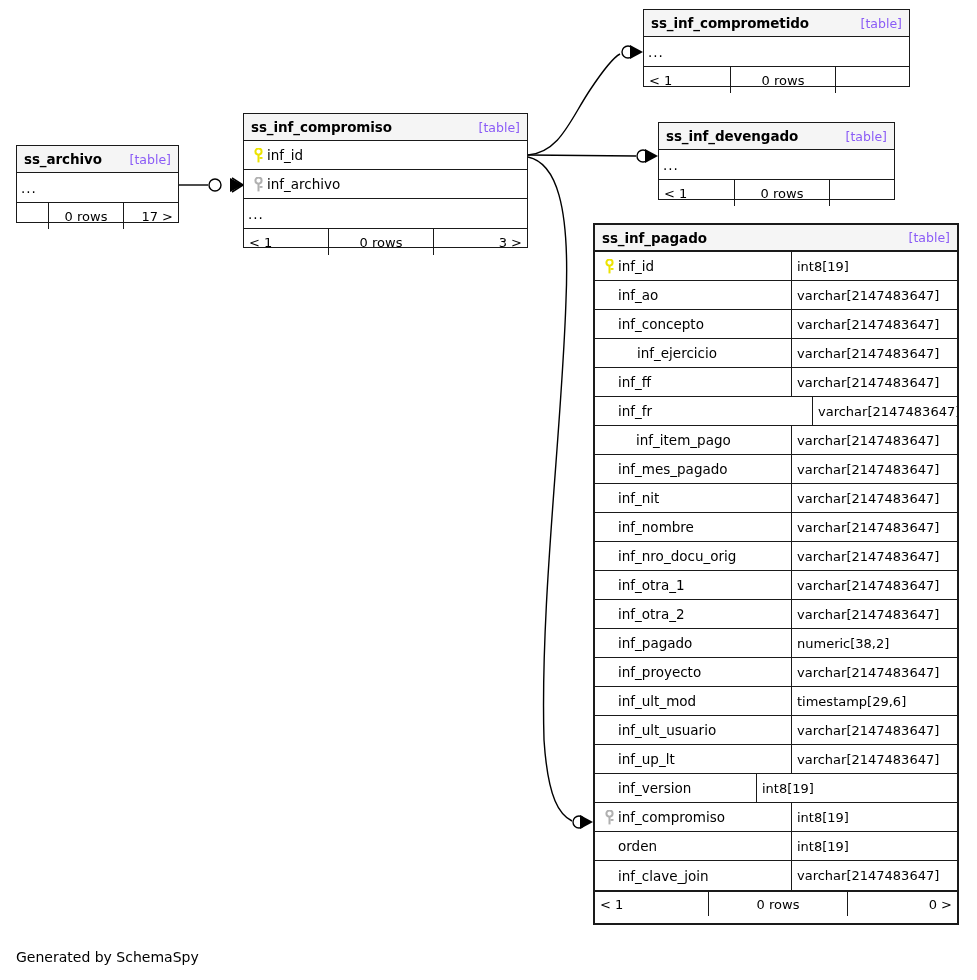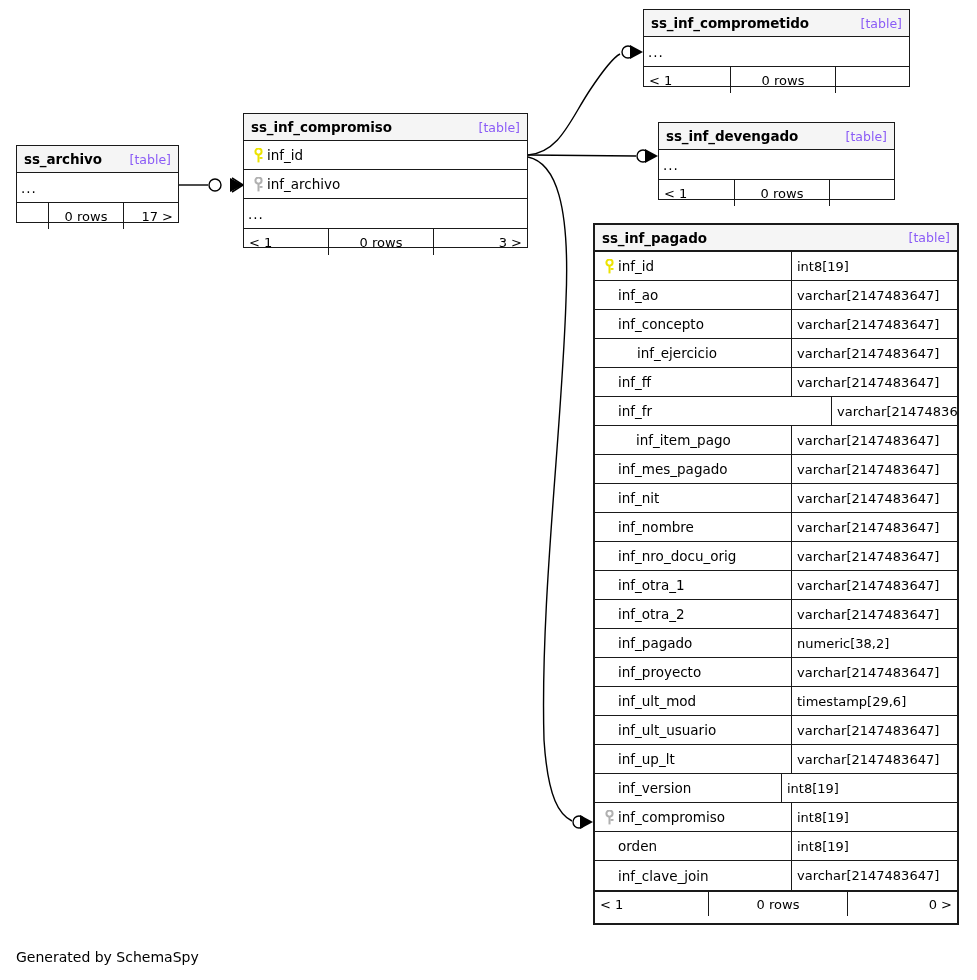--- a/index.html
+++ b/index.html
@@ -317,21 +317,21 @@
           <div class="col-type">varchar[2147483647]</div>
         </div>
         <div class="col-row">
           <div class="col-name split" style="width: 197px;">
             <span class="keyslot"></span>
             <span class="col-label">inf_ff</span>
           </div>
           <div class="col-type">varchar[2147483647]</div>
         </div>
         <div class="col-row">
-          <div class="col-name split" style="width: 237px;">
+          <div class="col-name split" style="width: 218px;">
             <span class="keyslot"></span>
             <span class="col-label">inf_fr</span>
           </div>
           <div class="col-type">varchar[2147483647]</div>
         </div>
         <div class="col-row">
           <div class="col-name split" style="width: 197px; padding-left: 24px;">
             <span class="keyslot"></span>
             <span class="col-label">inf_item_pago</span>
           </div>
@@ -408,21 +408,21 @@
           <div class="col-type">varchar[2147483647]</div>
         </div>
         <div class="col-row">
           <div class="col-name split" style="width: 197px;">
             <span class="keyslot"></span>
             <span class="col-label">inf_up_lt</span>
           </div>
           <div class="col-type">varchar[2147483647]</div>
         </div>
         <div class="col-row">
-          <div class="col-name split" style="width: 187px;">
+          <div class="col-name split" style="width: 162px;">
             <span class="keyslot"></span>
             <span class="col-label">inf_version</span>
           </div>
           <div class="col-type">int8[19]</div>
         </div>
         <div class="col-row">
           <div class="col-name split" style="width: 197px;">
             <span class="keyslot">
               <svg width="9" height="15" viewBox="0 0 9 15">
                 <circle cx="4.5" cy="3.6" r="3.1" fill="none" stroke="#b0b0b0" stroke-width="2"></circle>

